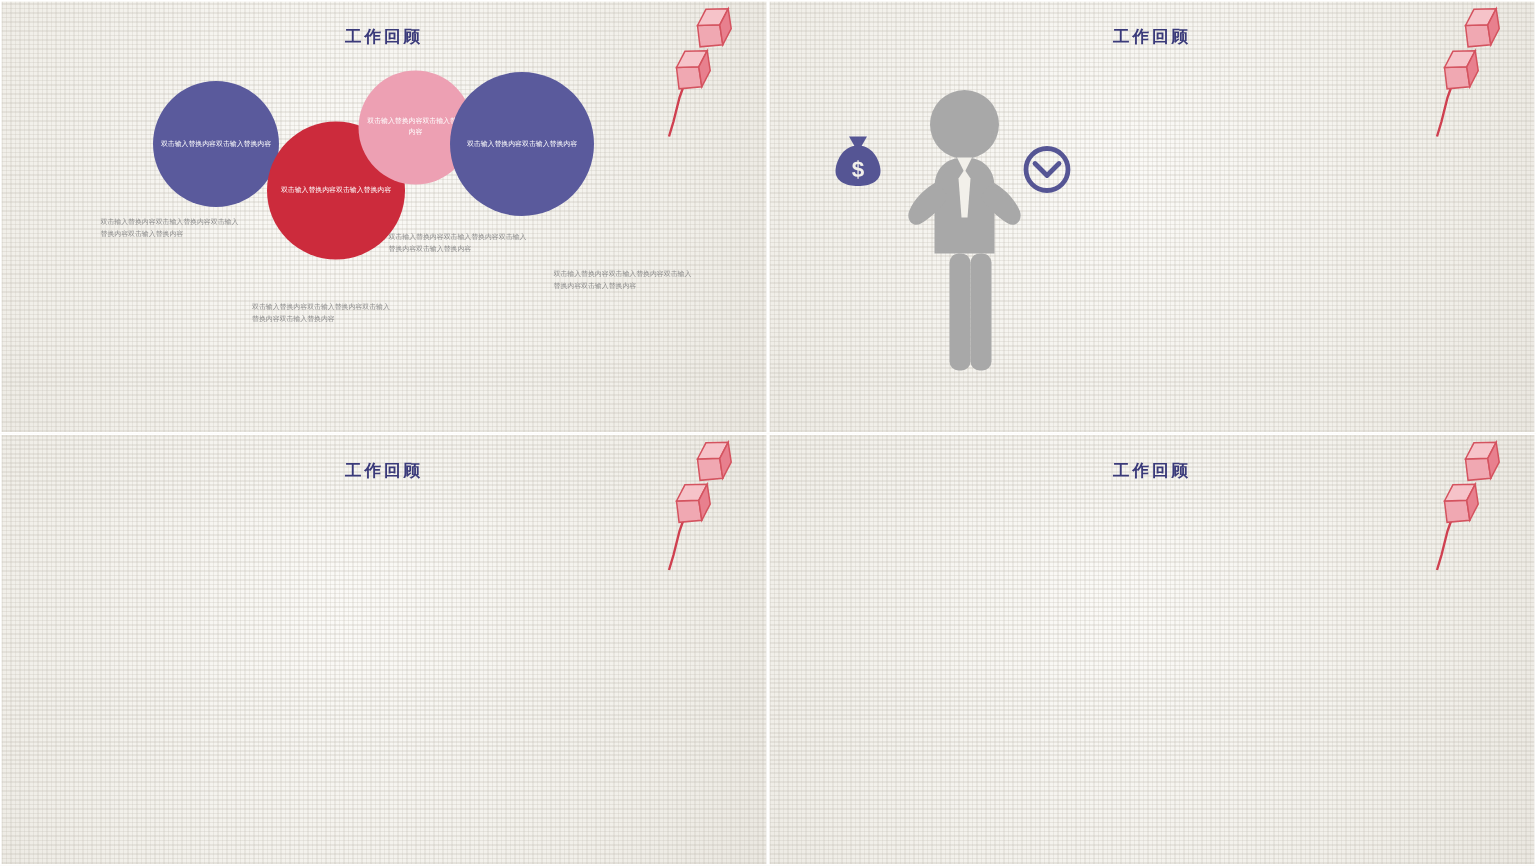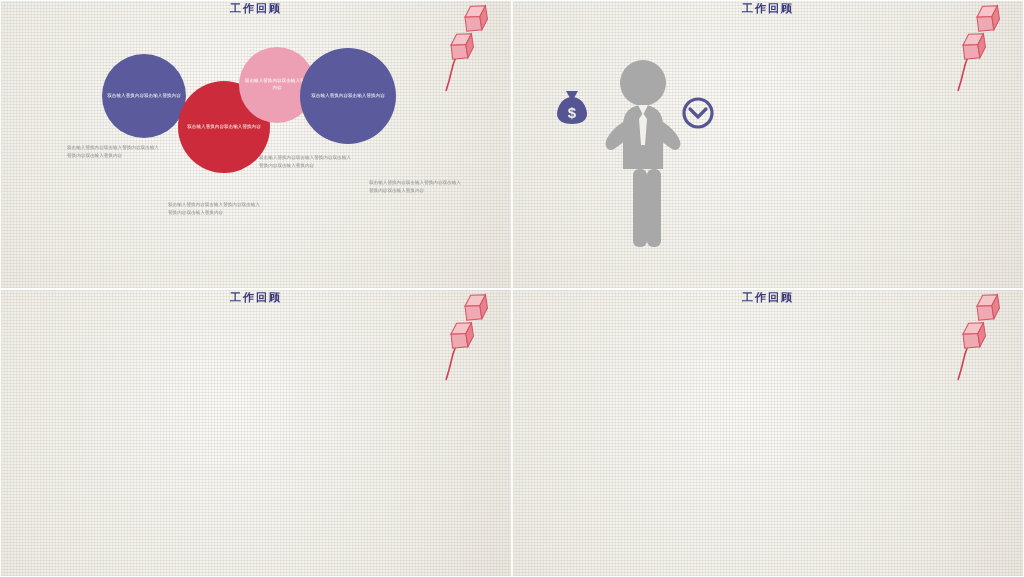--- a/index.html
+++ b/index.html
@@ -18,21 +18,21 @@
     position: relative;
     overflow: hidden;
     background-color: #f4f2ee;
     background-image:
       repeating-linear-gradient(0deg, rgba(190,185,175,.26) 0 1px, rgba(255,255,255,0) 1px 3px),
       repeating-linear-gradient(90deg, rgba(190,185,175,.22) 0 1px, rgba(255,255,255,0) 1px 3px),
       radial-gradient(circle at 45% 40%, #fbfaf7 0%, #f1efe9 70%, #eae7e0 100%);
     border: 1px solid #ffffff;
   }
   .slide-title {
-    position: absolute; top: 0; left: 0; width: 100%;
+    position: absolute; top: 16px; left: 0; width: 100%;
     text-align: center;
     font-family: "Liberation Serif", "DejaVu Serif", serif;
     font-size: 11px; font-weight: bold; letter-spacing: 2px;
     color: #3a3a7a;
   }
   
   .kite { position: absolute; pointer-events: none; }
   .kite svg { display: block; }
 
   

